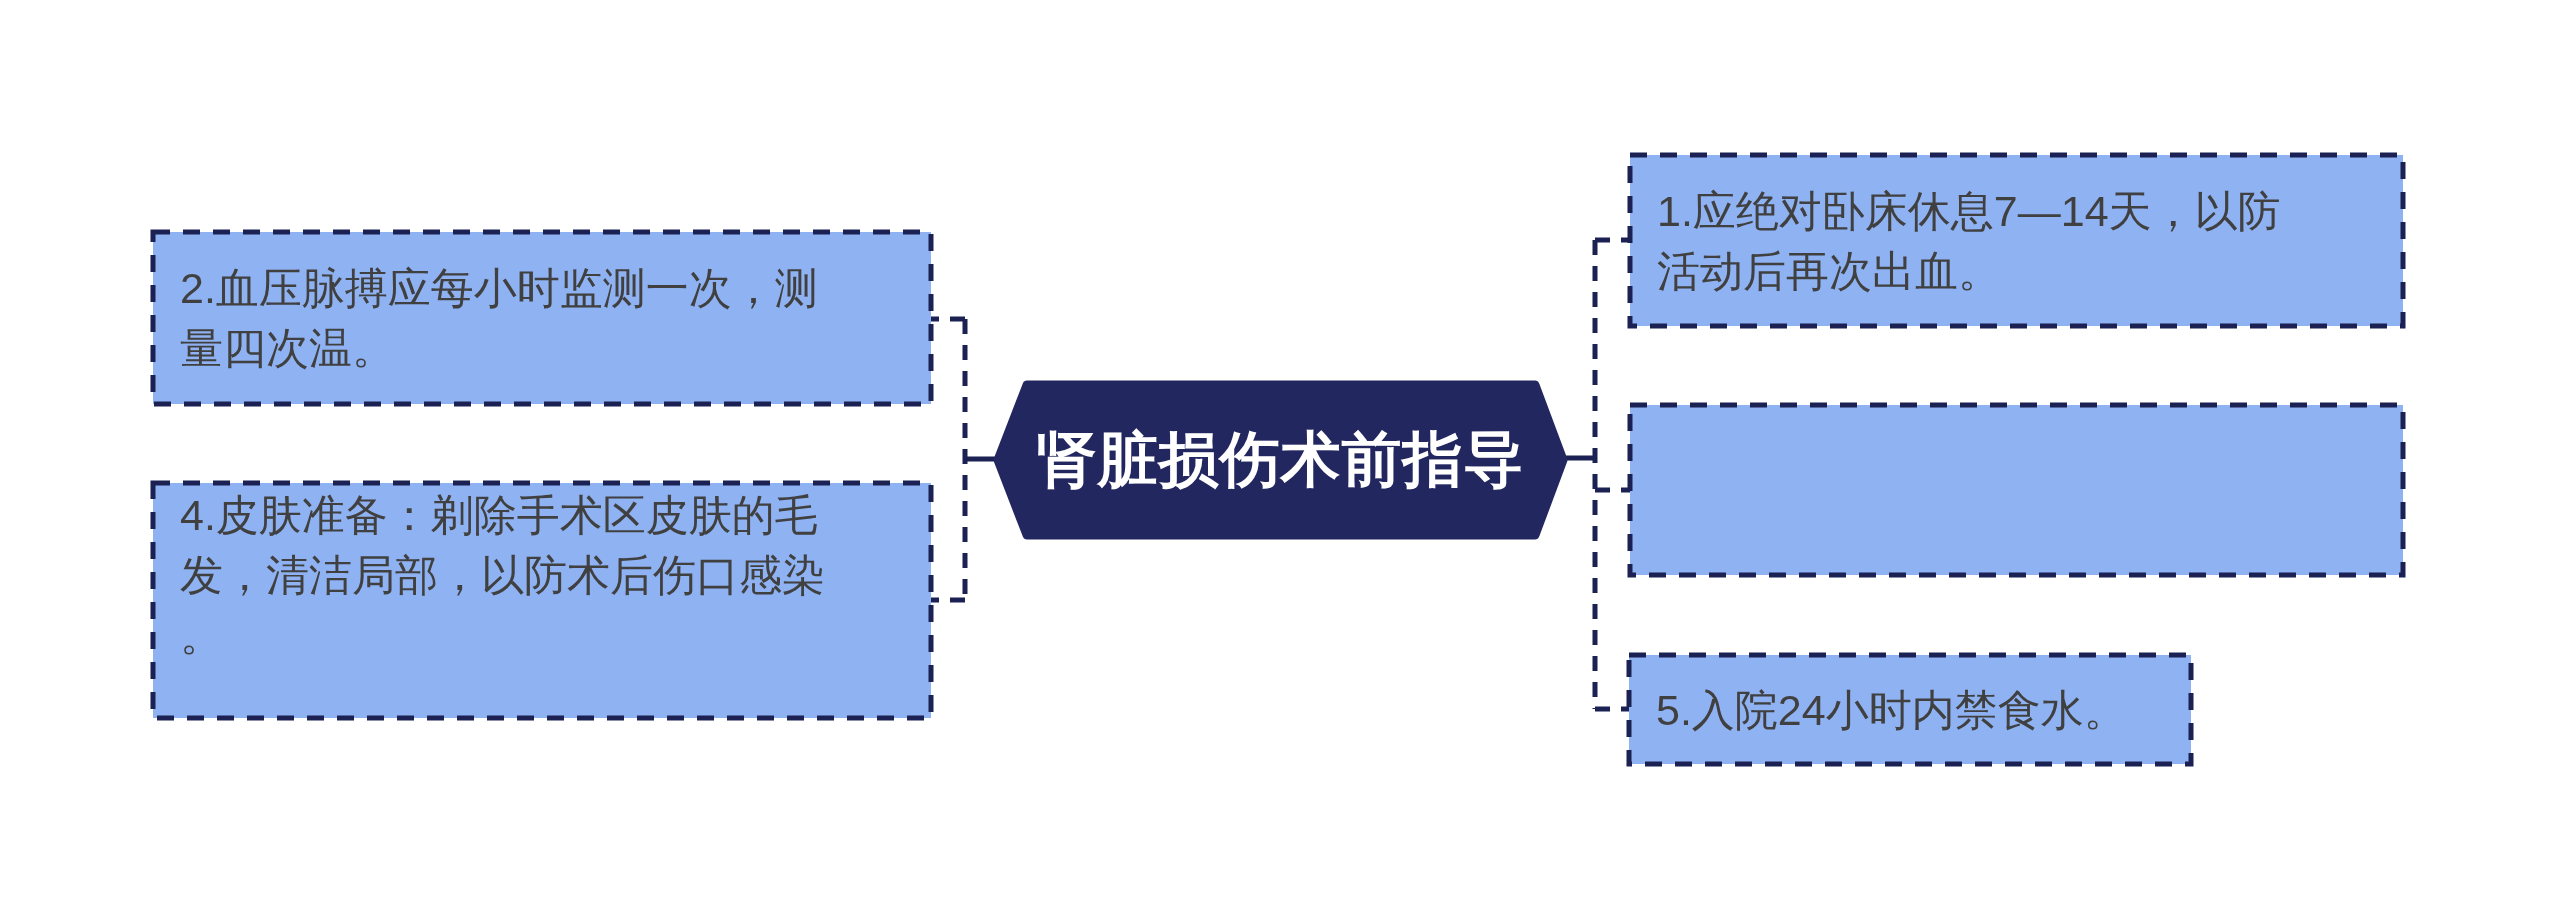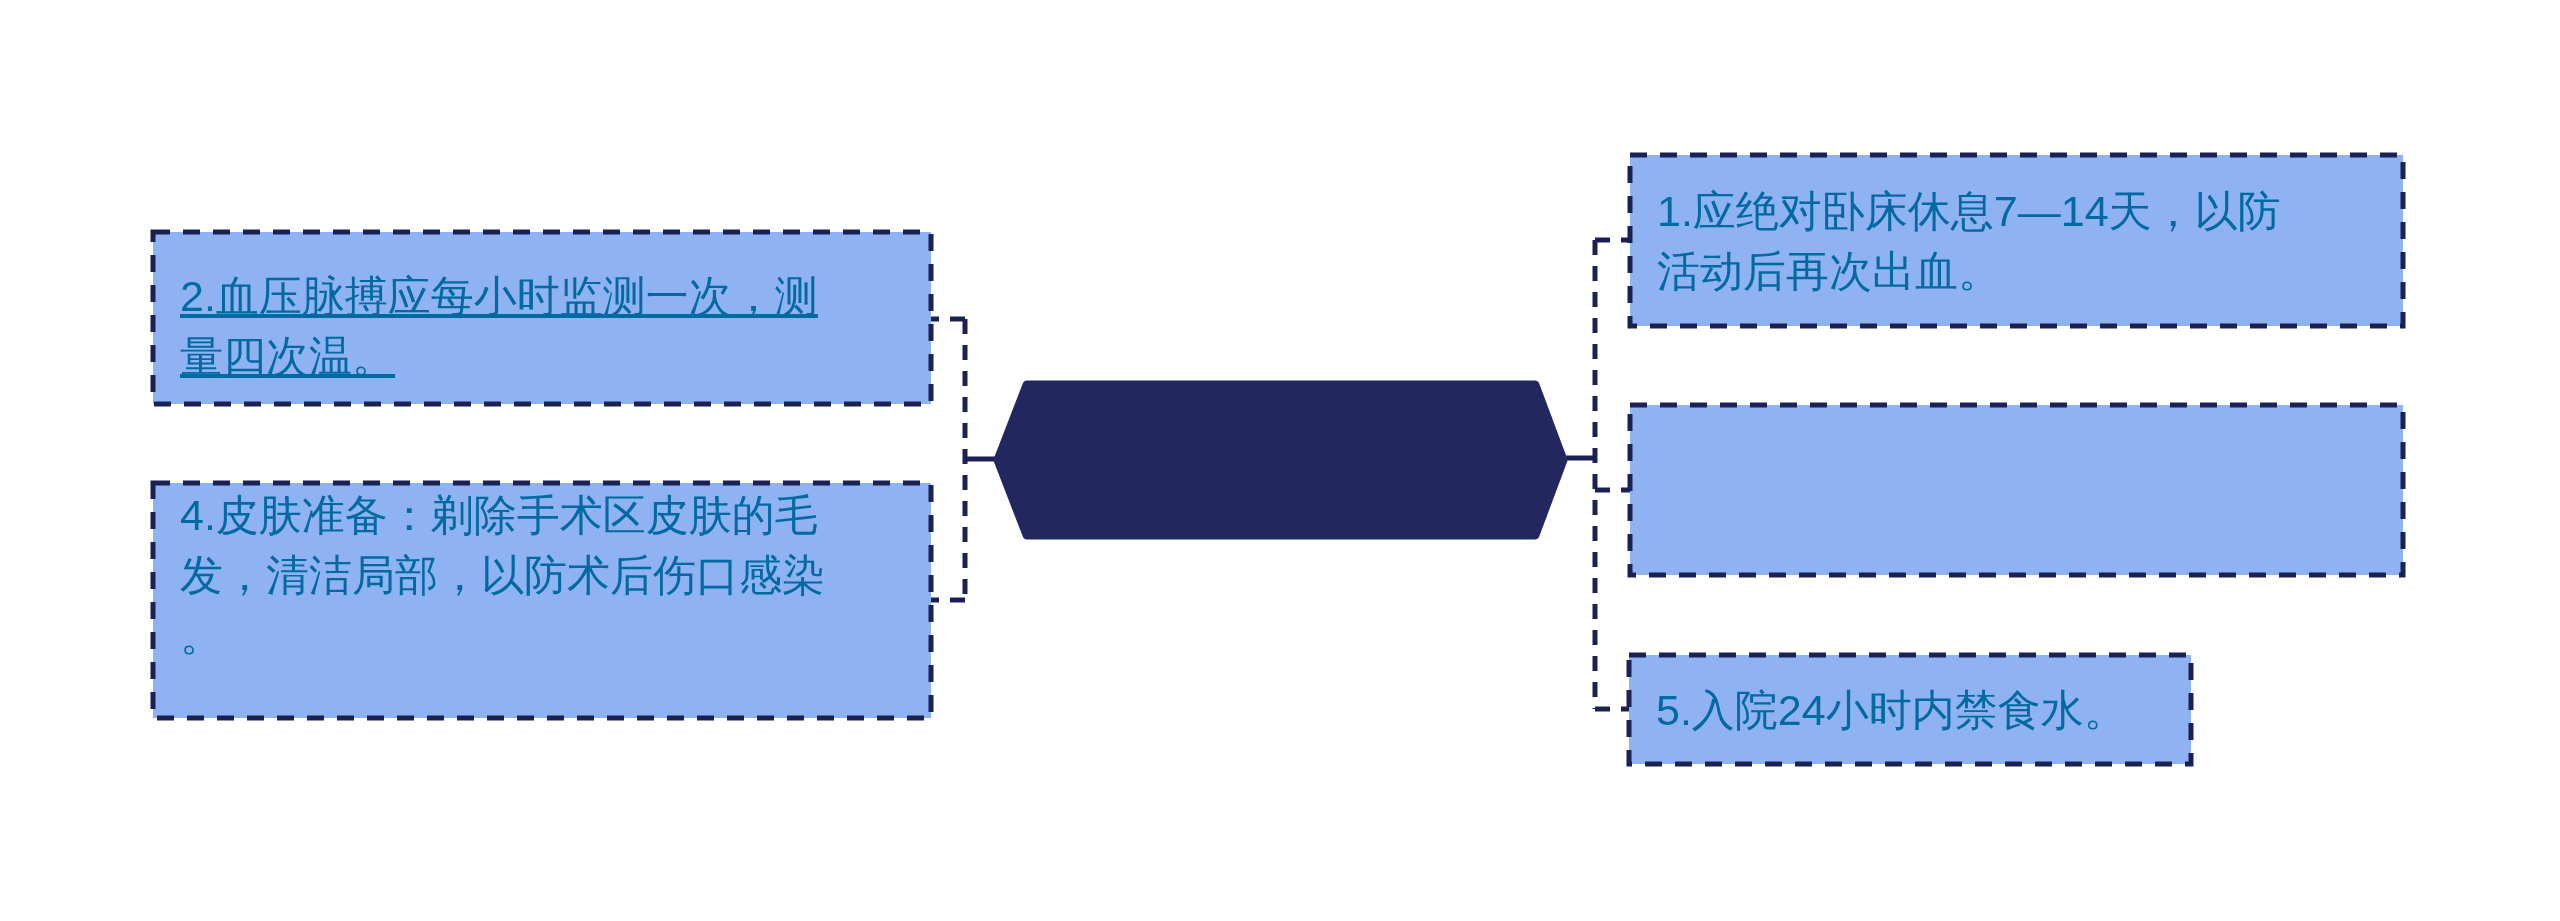--- a/index.html
+++ b/index.html
@@ -21,21 +21,21 @@
     top: 0;
   }
   .node {
     position: absolute;
     display: flex;
     align-items: center;
     box-sizing: border-box;
   }
   .node.branch {
     padding: 0 27px;
-    color: #0369a1;
+    color: #404040;
     font-size: 43px;
     line-height: 60px;
     white-space: pre-line;
   }
   .node.root {
     justify-content: center;
     color: #ffffff;
     font-size: 60px;
     font-weight: bold;
     letter-spacing: 1px;
@@ -74,30 +74,33 @@
     </g>
 
     <polygon points="998,460 1027,385 1535,385 1563,460 1535,535 1027,535" fill="#23275F" stroke="#23275F" stroke-width="9" stroke-linejoin="round"></polygon>
   </svg>
 
   <div class="node branch" style="left:1630px; top:155px; width:773px; height:171px;">
     <div class="branch-text">1.应绝对卧床休息7—14天，以防
 活动后再次出血。</div>
   </div>
 
-  <div class="node branch" style="left:153px; top:240px; width:778px; height:172px;text-decoration:underline;">
+  <div class="node branch" style="left:153px; top:232px; width:778px; height:172px;">
     <div class="branch-text">2.血压脉搏应每小时监测一次，测
 量四次温。</div>
   </div>
 
 
   <div class="node branch" style="left:153px; top:457px; width:778px; height:235px;">
     <div class="branch-text">4.皮肤准备：剃除手术区皮肤的毛
 发，清洁局部，以防术后伤口感染
 。</div>
   </div>
 
   <div class="node branch" style="left:1629px; top:655px; width:562px; height:109px;">
     <div class="branch-text">5.入院24小时内禁食水。</div>
   </div>
 
+  <div class="node root" style="left:998px; top:385px; width:565px; height:150px;">
+    <div class="root-label">肾脏损伤术前指导</div>
+  </div>
 
 </div>
 
 </body></html>

